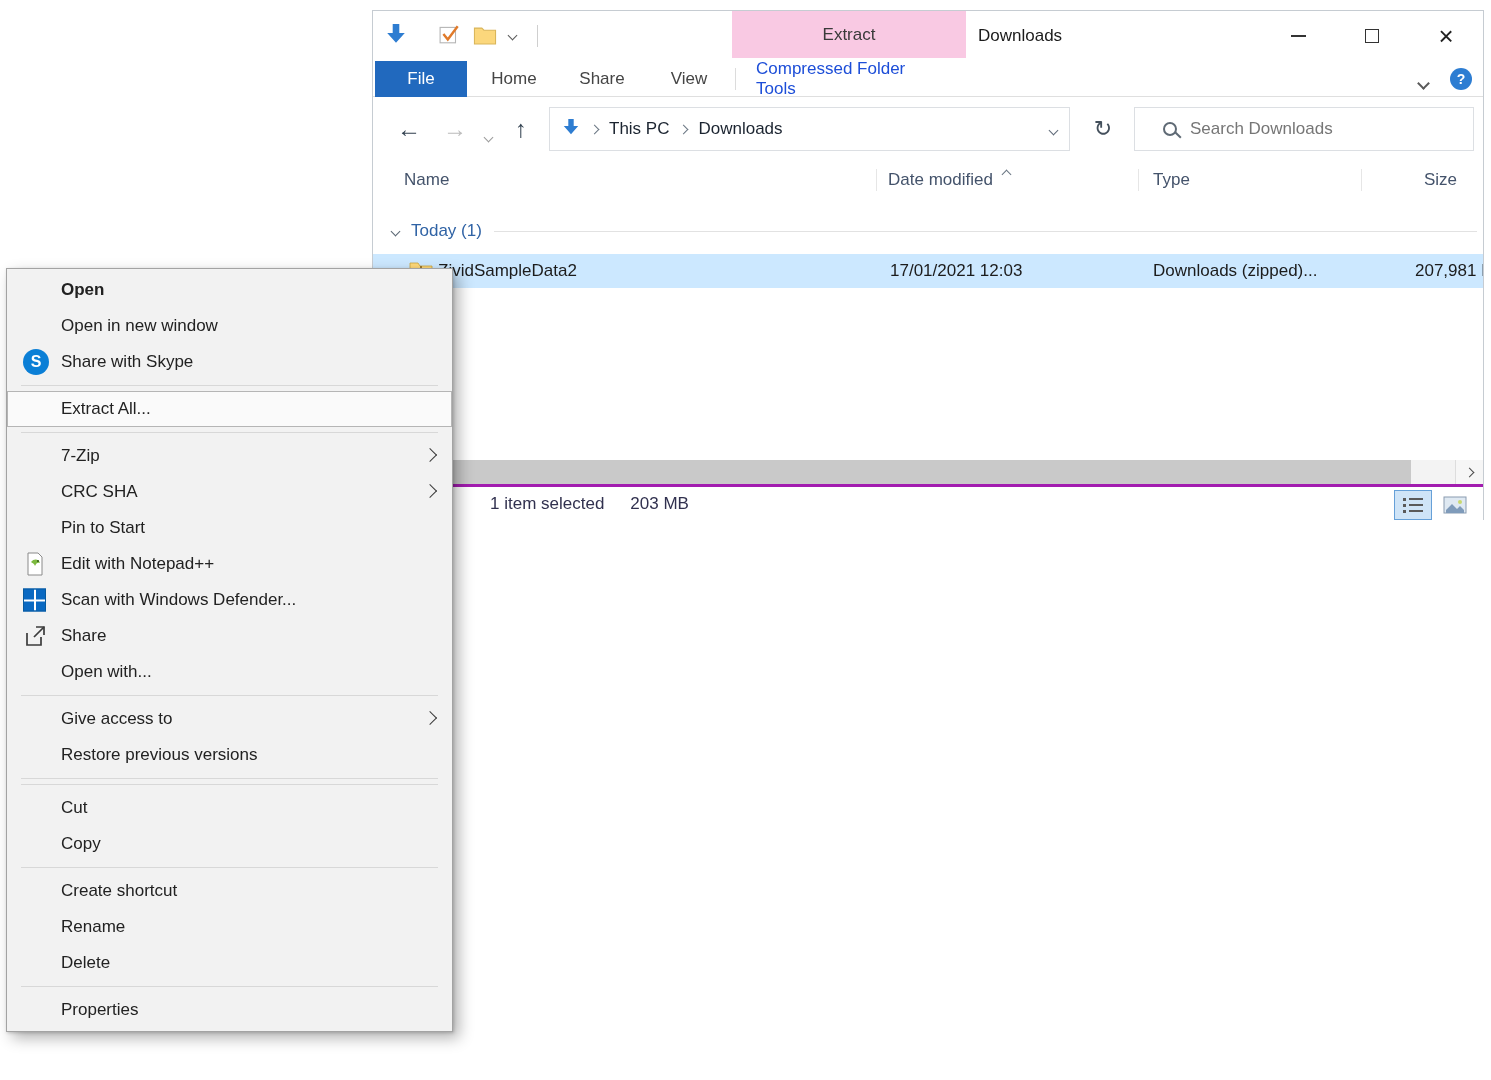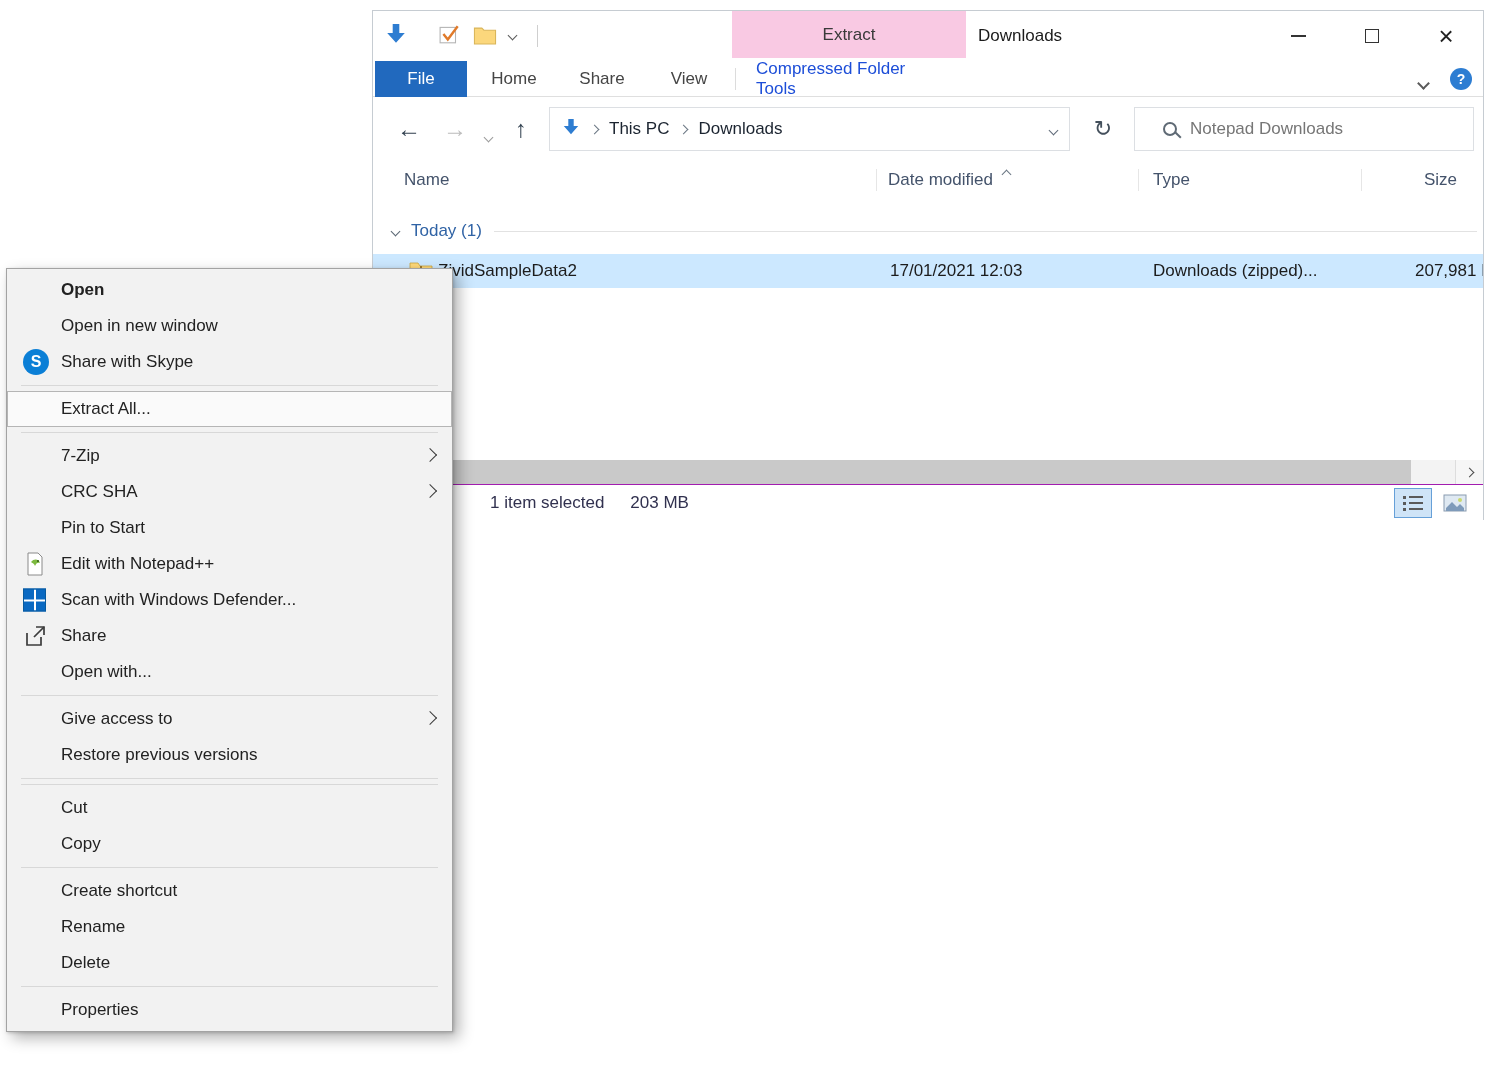--- a/index.html
+++ b/index.html
@@ -91,21 +91,21 @@
   .cell.c-name{left:65px;}
   .cell.c-date{left:517px;}
   .cell.c-type{left:780px;}
   .cell.c-size{left:1042px;width:68px;overflow:hidden;}
 
   .hscroll{position:absolute;left:0;bottom:0;width:100%;height:24px;background:#f3f3f3;}
   .hthumb{position:absolute;left:0;top:0;width:1038px;height:24px;background:#c9c9c9;}
   .harrow{position:absolute;right:0;top:0;width:28px;height:24px;background:#f6f6f6;
           border-left:1px solid #ddd;display:flex;align-items:center;justify-content:center;}
 
-  .statusbar{position:relative;height:37px;border-top:1px solid #a21caf;background:#fff;
+  .statusbar{position:relative;height:37px;border-top:3px solid #a21caf;background:#fff;
              display:flex;align-items:center;padding-left:117px;color:#31314f;}
   .status-size{margin-left:26px;}
   .view-toggles{position:absolute;right:10px;top:4px;display:flex;gap:6px;}
   .vt{width:36px;height:28px;display:flex;align-items:center;justify-content:center;}
   .vt.selected{background:#cfe4f7;outline:1px solid #66a0d8;}
 
   
   .context-menu{position:absolute;left:6px;top:268px;width:447px;background:#f2f2f2;
                 border:1px solid #a3a3a3;padding:3px 0;z-index:10;
                 box-shadow:6px 6px 14px rgba(0,0,0,.30),1px 1px 3px rgba(0,0,0,.18);}
@@ -199,21 +199,21 @@
       <span class="crumb">This PC</span>
       <span class="chev chev-right tiny" style="border-color:#6a7683"></span>
       <span class="crumb">Downloads</span>
       <span class="addr-chev"><span class="chev chev-down tiny" style="border-color:#5f6a78"></span></span>
     </div>
 
     <span class="refresh">↻</span>
 
     <div class="search">
       <span class="magnifier"></span>
-      <span class="search-ph">Notepad Downloads</span>
+      <span class="search-ph">Search Downloads</span>
     </div>
   </div>
 
   <div class="content">
     <div class="headers">
       <div class="hdr name">Name</div>
       <span class="sort-chev"><span class="chev chev-up tiny" style="border-color:#6a7683"></span></span>
       <div class="hdr date">Date modified</div>
       <div class="hdr type">Type</div>
       <div class="hdr size">Size</div>

